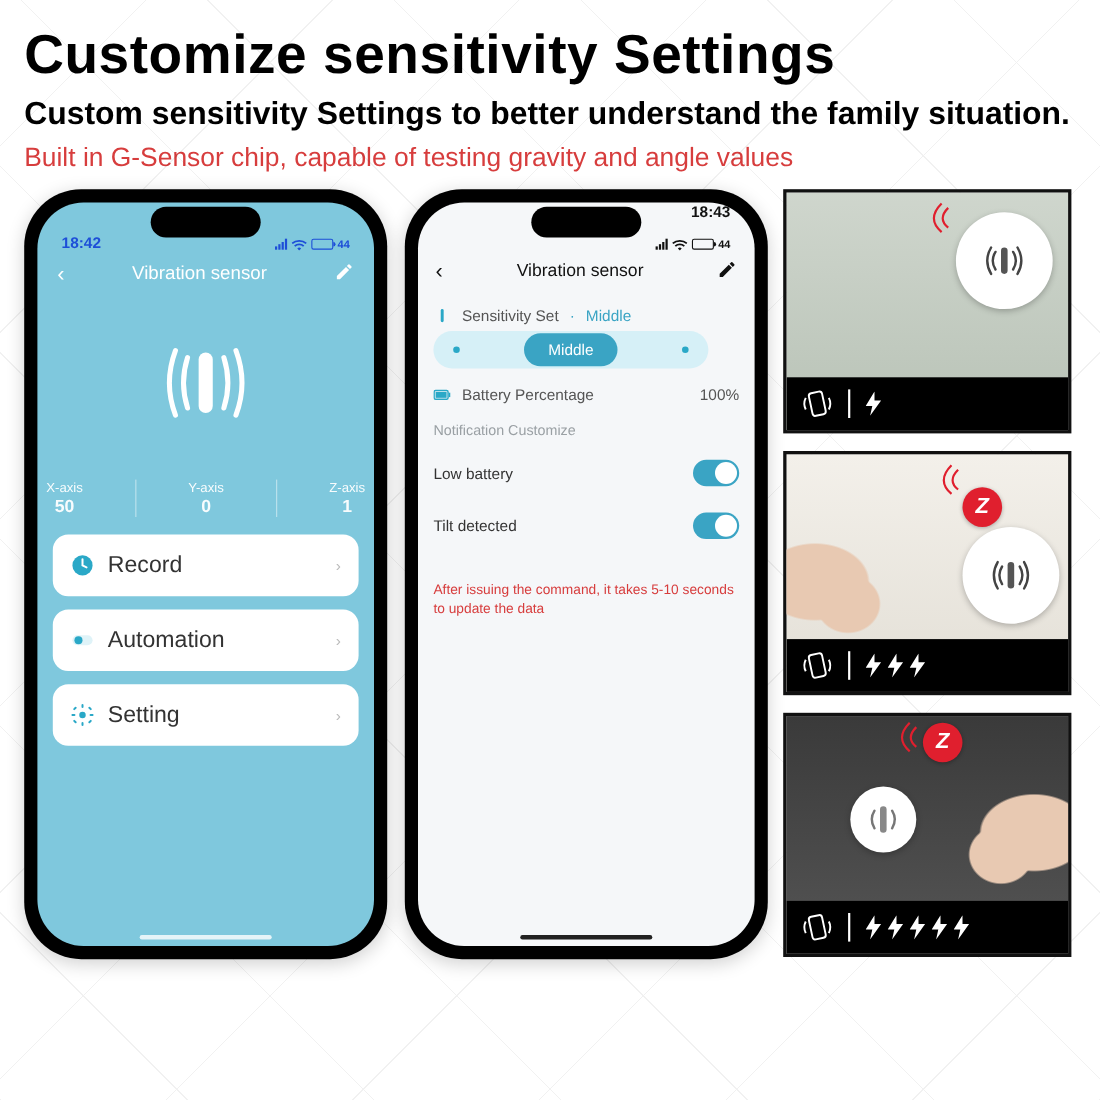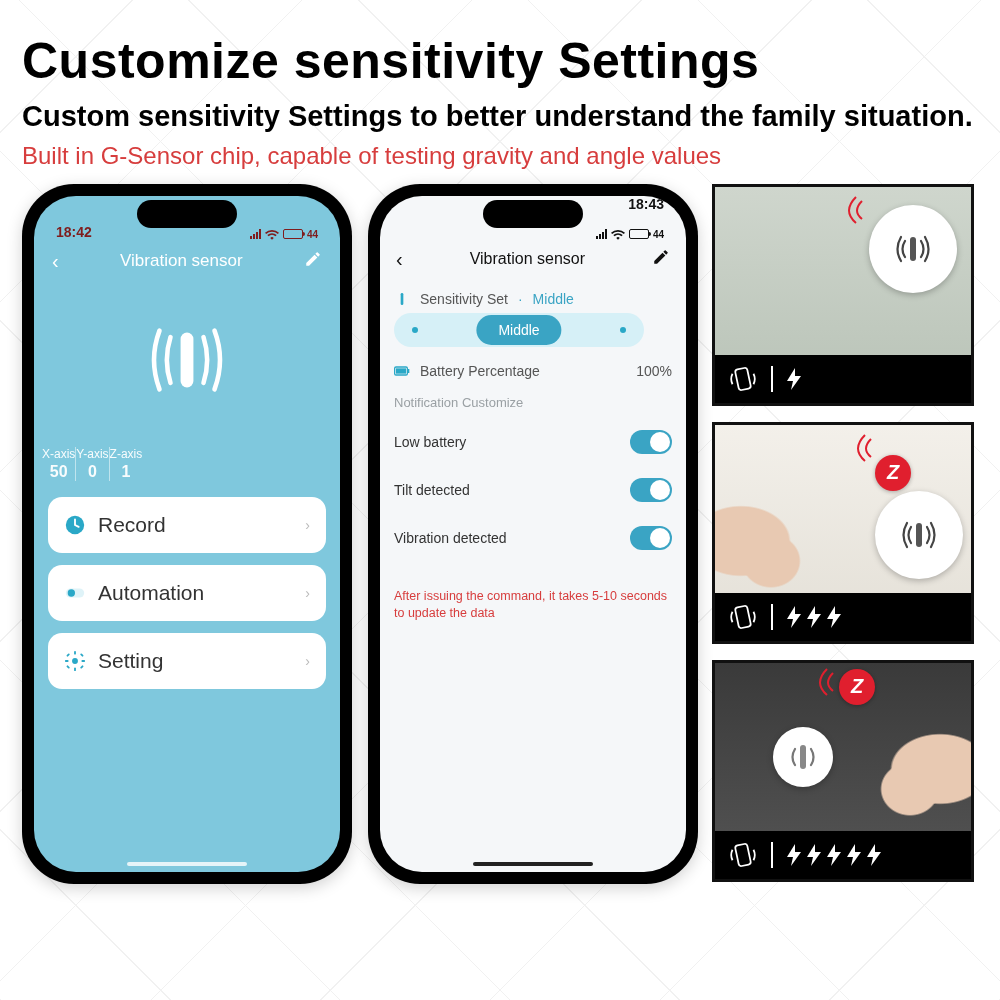--- a/index.html
+++ b/index.html
@@ -4,21 +4,21 @@
 <style>
   * { box-sizing: border-box; margin: 0; padding: 0; }
   body {
     width: 1000px;
     height: 1000px;
     font-family: -apple-system, BlinkMacSystemFont, "Segoe UI", Arial, sans-serif;
     background: #fff;
     position: relative;
     overflow: hidden;
   }
-  .canvas { padding: 32px 22px; }
+  .canvas { padding: 20px 22px; }
   .title-main { font-size: 50px; font-weight: 800; letter-spacing: .5px; margin-bottom: 8px; }
   .subtitle { font-size: 29px; font-weight: 700; line-height: 1.3; margin-bottom: 6px; }
   .red-note { font-size: 24px; color: #d73d3d; font-weight: 500; margin-bottom: 14px; }
 
   .row { display: flex; gap: 14px; }
   .phones { display: flex; gap: 16px; }
 
   
   .phone {
     width: 330px; height: 700px;
@@ -46,27 +46,27 @@
   .sig-bars span { width:2px; background: currentColor; }
   .sig-bars span:nth-child(1){height:3px;} .sig-bars span:nth-child(2){height:5px;}
   .sig-bars span:nth-child(3){height:7px;} .sig-bars span:nth-child(4){height:10px;}
   .wifi-svg { width:14px; height:11px; }
   .bat-shell { width:20px; height:10px; border:1px solid currentColor; border-radius:2px; position:relative; }
   .bat-shell::after { content:""; position:absolute; right:-3px; top:2px; width:2px; height:4px; background: currentColor; border-radius:0 2px 2px 0;}
   .bat-fill { height:100%; background: currentColor; border-radius:1px; }
 
   
   .s1 { background: #7fc8dd; color:#fff; display:flex; flex-direction:column; }
-  .s1 .status-bar { color:#7f1d1d;gap:20px; }
+  .s1 .status-bar { color:#1d4ed8;gap:20px; }
   .s1 .app-header { display:flex; align-items:center; justify-content:space-between; padding: 8px 18px 4px; }
   .s1 .app-header .chev { font-size:20px; }
   .s1 .app-header .title { font-size:17px; font-weight:500; }
   .s1 .hero { text-align:center; padding: 28px 0 20px; }
   .vib-icon svg { width:110px; height:110px; }
-  .axis-row { display:flex; justify-content:flex-start; padding: 8px 8px 16px; font-size:12px; }
+  .axis-row { display:flex; justify-content:space-between; padding: 8px 8px 16px; font-size:12px; }
   .axis-col { text-align:center; opacity:.95; }
   .axis-col .lbl { font-size:12px; }
   .axis-col .val { font-size:16px; font-weight:600; margin-top:2px; }
   .divider-v { width:1px; background: rgba(255,255,255,.5); }
   .cards { padding: 0 14px; display:flex; flex-direction:column; gap:12px; flex:1; }
   .card { background:#fff; color:#333; border-radius:14px; padding:16px 16px; display:flex; align-items:center; gap:12px; }
   .card .ic { width:22px; height:22px; display:flex; align-items:center; justify-content:center; }
   .card .lbl { flex:1; font-size:21px; }
   .card .chev-r { color:#bbb; font-size:14px; }
   .home-ind { position:absolute; bottom:6px; left:50%; transform:translateX(-50%); width:120px; height:4px; background: rgba(255,255,255,.8); border-radius:3px; }
@@ -311,24 +311,20 @@
             <div class="sect-head">Notification Customize</div>
 
             <div class="toggle-row">
               <span>Low battery</span>
               <span class="toggle"></span>
             </div>
             <div class="toggle-row">
               <span>Tilt detected</span>
               <span class="toggle"></span>
             </div>
-            <div class="toggle-row">
-              <span>Vibration detected</span>
-              <span class="toggle"></span>
-            </div>
 
             <div class="warn">After issuing the command, it takes 5-10 seconds to update the data</div>
           </div>
           <div class="home-ind2"></div>
         </div>
       </div>
     </div>
 
     <div class="thumbs">
       <div class="thumb scene-curtain">

